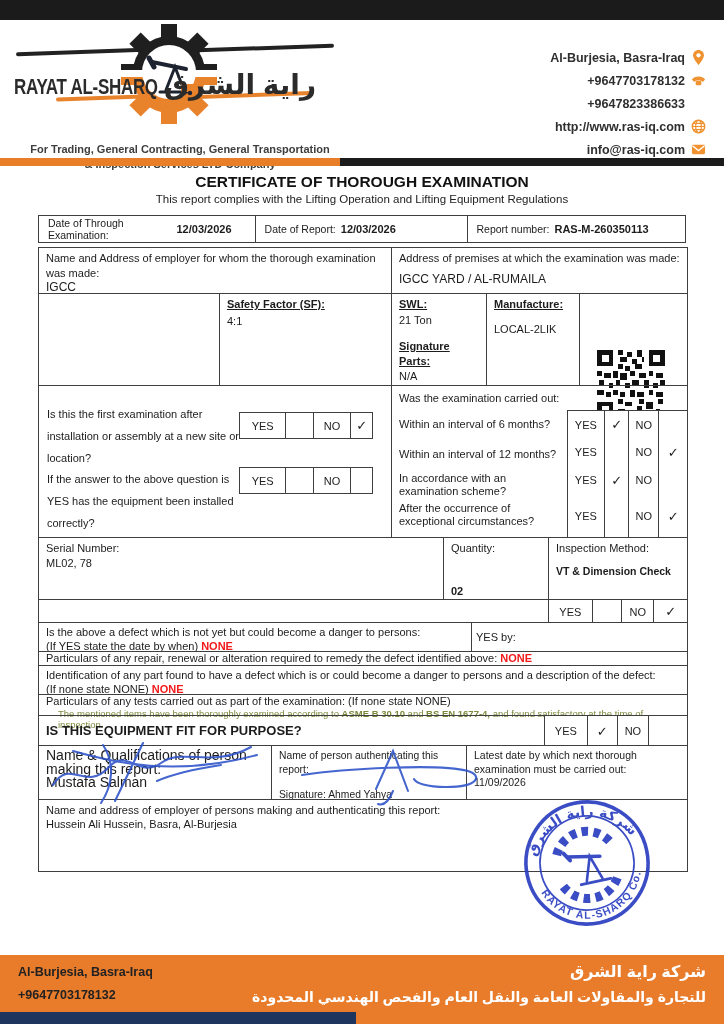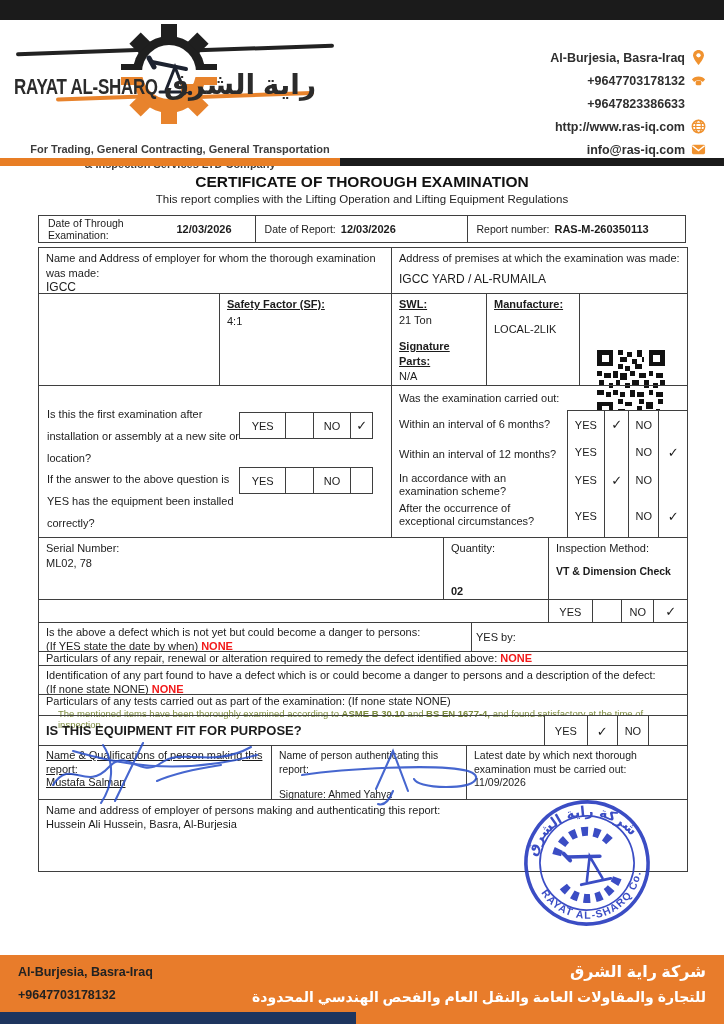--- a/index.html
+++ b/index.html
@@ -359,21 +359,21 @@
       </div>
       <div class="ckgrid" style="left:505px;top:0;width:143px;height:30px;border:0;border-left:1px solid #3f3f3f;">
         <div class="ckc" style="width:42px;">YES</div>
         <div class="ckc ckmark" style="width:30px;">✓</div>
         <div class="ckc" style="width:32px;">NO</div>
         <div class="ckc ckmark" style="width:39px;"></div>
       </div>
     </div>
 
     <div class="row row-line" style="top:497px;height:54px;">
-      <div class="cell" style="left:0;width:232px;font-size:11px;line-height:13.5px;text-decoration:underline;">
+      <div class="cell" style="left:0;width:232px;font-size:14px;line-height:13.5px;">
         <span>Name &amp; Qualifications of person making this report:</span><br>
         <span>Mustafa Salman</span>
       </div>
       <div class="cell bl" style="left:232px;width:195px;font-size:10.3px;line-height:13.5px;">
         <span>Name of person authenticating this report:</span>
         <div style="margin-top:12px;">Signature: Ahmed Yahya</div>
       </div>
       <div class="cell bl" style="left:427px;width:221px;font-size:10.5px;line-height:13.5px;">
         <span>Latest date by which next thorough examination must be carried out:</span><br>
         <span>11/09/2026</span>

